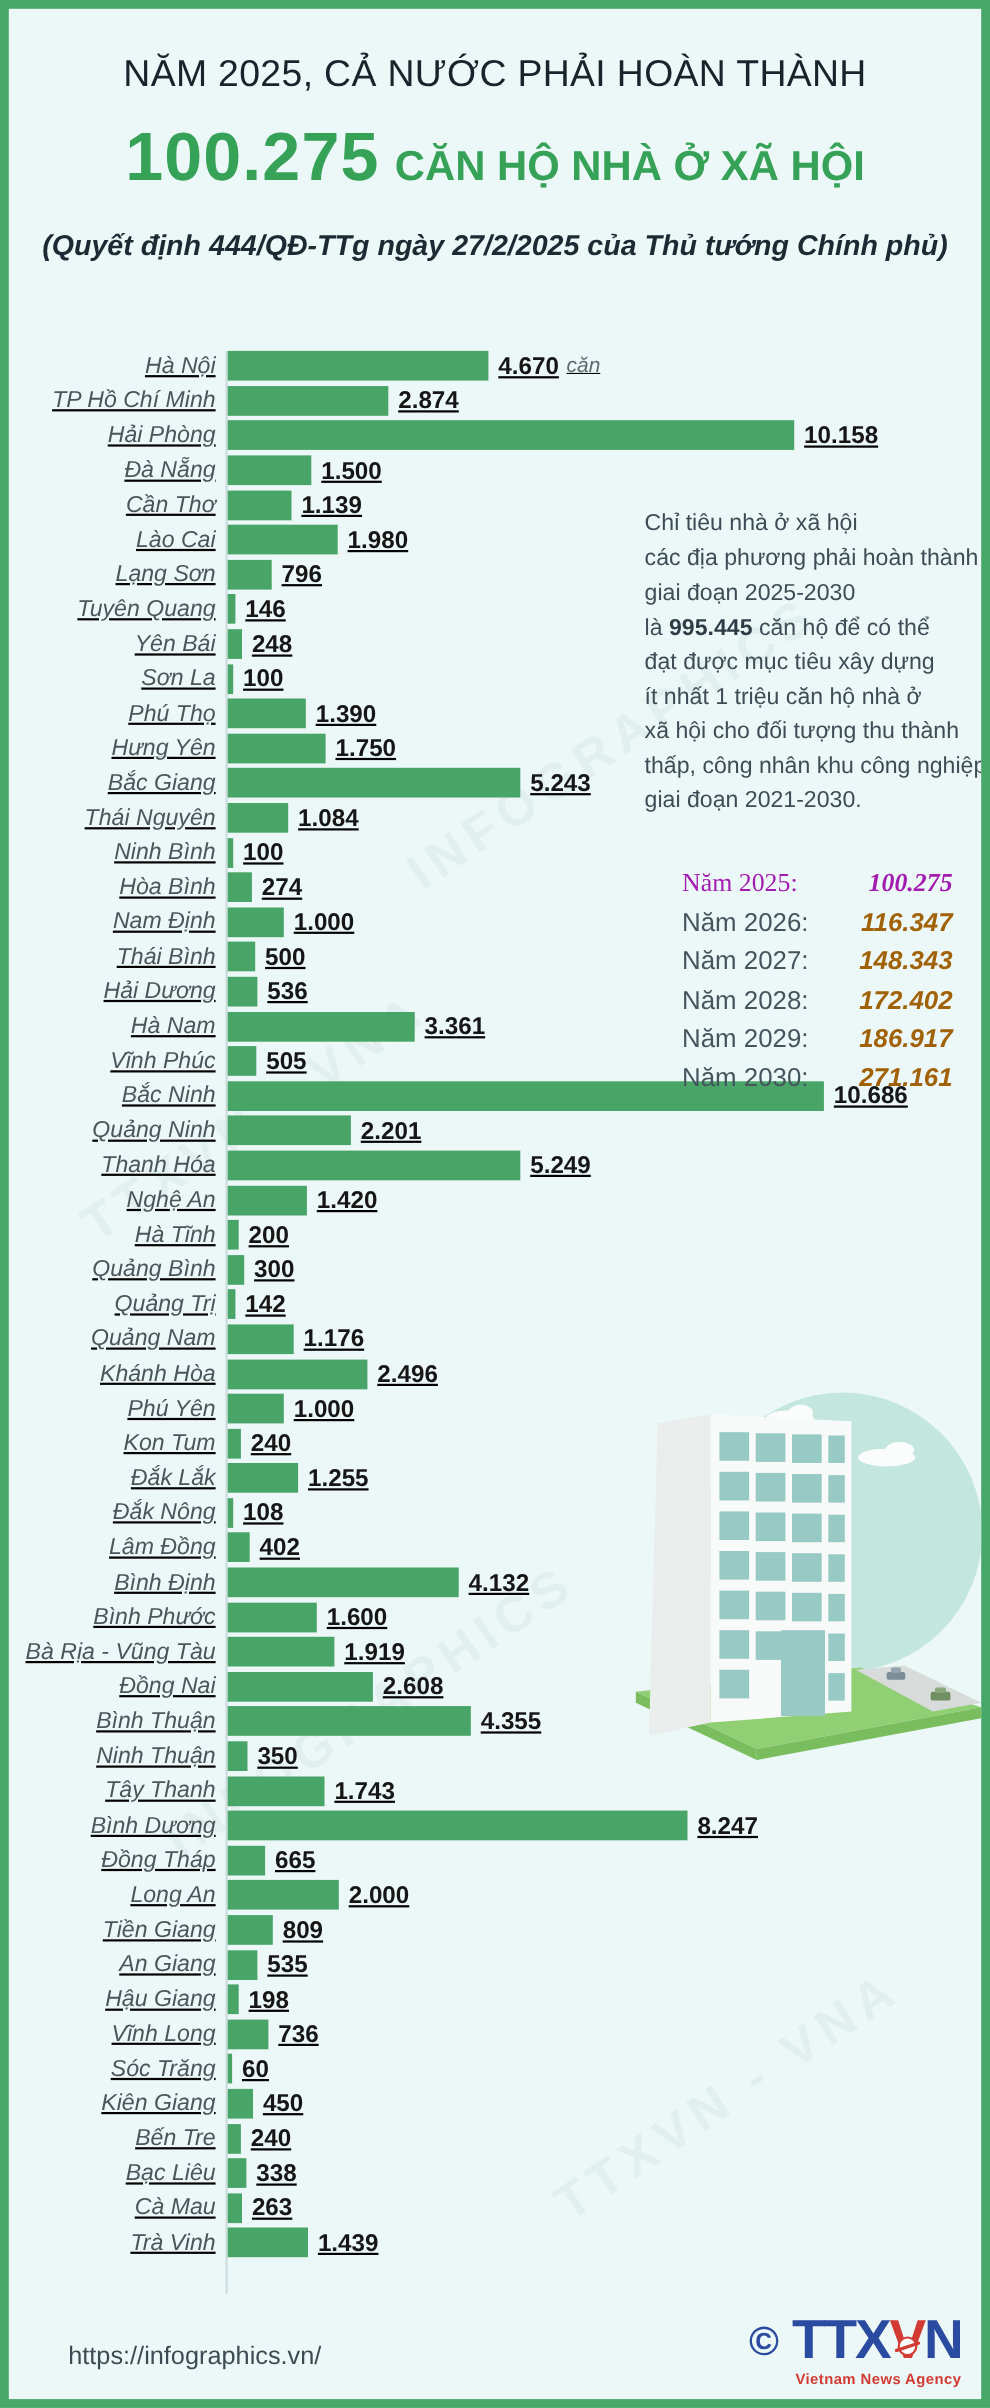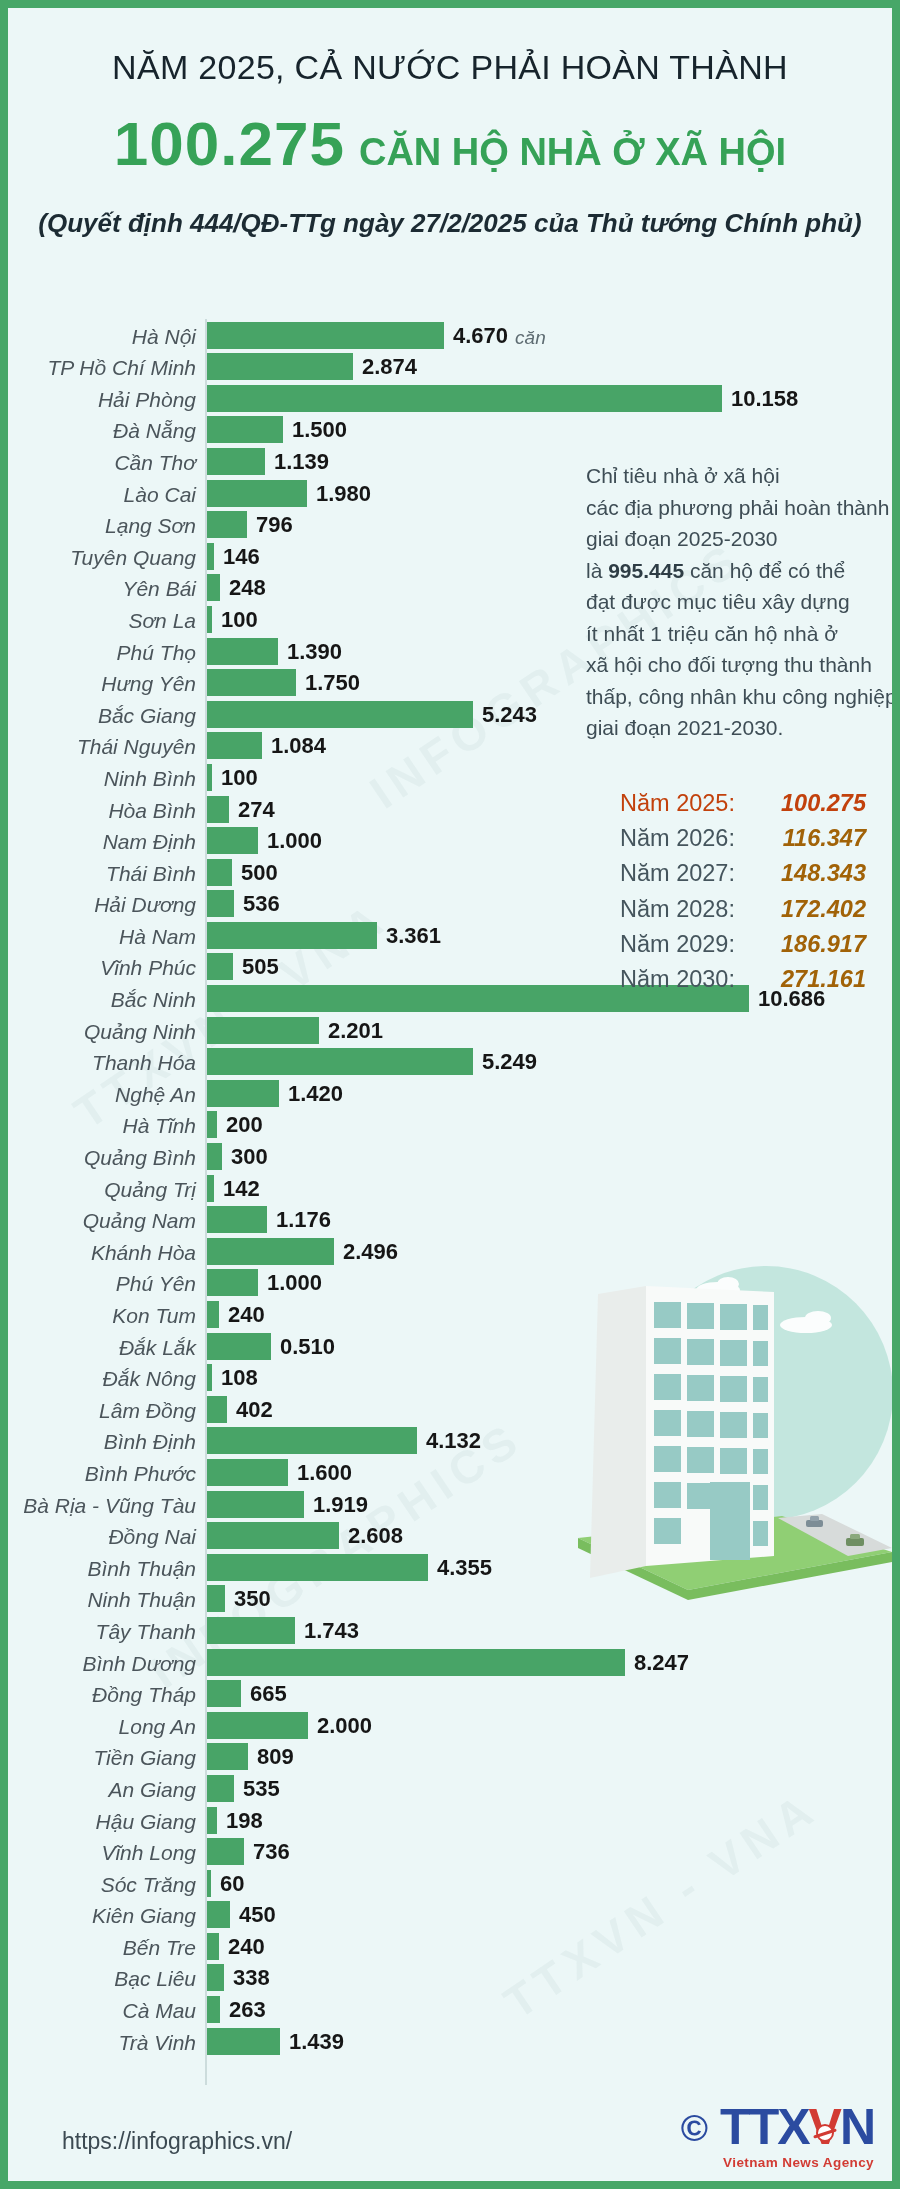--- a/index.html
+++ b/index.html
@@ -12,36 +12,36 @@
   .h1{position:absolute;top:40px;left:0;width:884px;text-align:center;
       font-size:34px;font-weight:normal;color:#17242c;letter-spacing:.3px;}
   .h2{position:absolute;top:100px;left:0;width:884px;text-align:center;white-space:nowrap;}
   .h2 .num{font-size:62px;font-weight:bold;color:#36a257;letter-spacing:1px;}
   .h2 .suf{font-size:38px;font-weight:bold;color:#36a257;margin-left:14px;}
   .sub{position:absolute;top:200px;left:0;width:884px;text-align:center;
        font-size:26px;font-style:italic;font-weight:bold;color:#1c2b33;}
   
   .chart{position:absolute;left:10px;top:309px;width:874px;}
   .chart::before{content:"";position:absolute;left:187px;top:2px;height:1766px;width:2px;background:#ccdcdc;}
-  .crow{display:flex;align-items:flex-end;height:31.6px;position:relative;}
+  .crow{display:flex;align-items:center;height:31.6px;position:relative;text-decoration:underline;}
   .prov{width:178px;flex:none;text-align:right;font-style:italic;font-size:21px;
         color:#4b555b;white-space:nowrap;}
   .bar{height:27px;flex:none;background:#48a467;margin-left:11px;}
   .val{font-size:22px;font-weight:bold;color:#161616;margin-left:9px;white-space:nowrap;}
   .unit{font-size:19px;font-style:italic;color:#5d6b71;margin-left:7px;}
   
   .note{position:absolute;left:566px;top:452px;width:322px;
         font-size:21px;line-height:31.5px;color:#3e4d55;margin-left:12px;}
   .note b{color:#2e3d45;}
   
   .years{position:absolute;left:612px;top:778px;width:246px;}
   .yrow{display:flex;justify-content:space-between;align-items:center;height:35.2px;
         font-size:23.5px;color:#45555d;}
   .yrow .yv{font-weight:bold;font-style:italic;color:#a16207;}
-  .yrow.highlight,.yrow.highlight .yv{color:#c2410c;}
+  .yrow.highlight,.yrow.highlight .yv{color:#a21caf;font-family:Liberation Serif, serif;}
   
   .building{position:absolute;left:552px;top:1178px;width:344px;height:416px;}
   
   .wm{position:absolute;font-size:46px;font-weight:bold;letter-spacing:7px;
       color:rgba(105,135,140,0.07);transform:rotate(-34deg);white-space:nowrap;pointer-events:none;}
   
   .url{position:absolute;left:54px;top:2120px;font-size:23px;color:#3c4a52;}
   .logo{position:absolute;right:18px;top:2094px;display:flex;align-items:flex-start;gap:12px;}
   .copy{font-size:37px;line-height:1;color:#2b4ba0;font-weight:bold;margin-top:8px;}
   .logo-word{position:relative;font-size:50px;font-weight:bold;line-height:1;letter-spacing:-2px;}
@@ -227,21 +227,21 @@
     <span class="val">1.000</span>
   </div>
       <div class="crow">
     <span class="prov">Kon Tum</span>
     <span class="bar" style="width: 12px;"></span>
     <span class="val">240</span>
   </div>
       <div class="crow">
     <span class="prov">Đắk Lắk</span>
     <span class="bar" style="width: 64px;"></span>
-    <span class="val">0.510</span>
+    <span class="val">1.255</span>
   </div>
       <div class="crow">
     <span class="prov">Đắk Nông</span>
     <span class="bar" style="width: 5px;"></span>
     <span class="val">108</span>
   </div>
       <div class="crow">
     <span class="prov">Lâm Đồng</span>
     <span class="bar" style="width: 20px;"></span>
     <span class="val">402</span>

